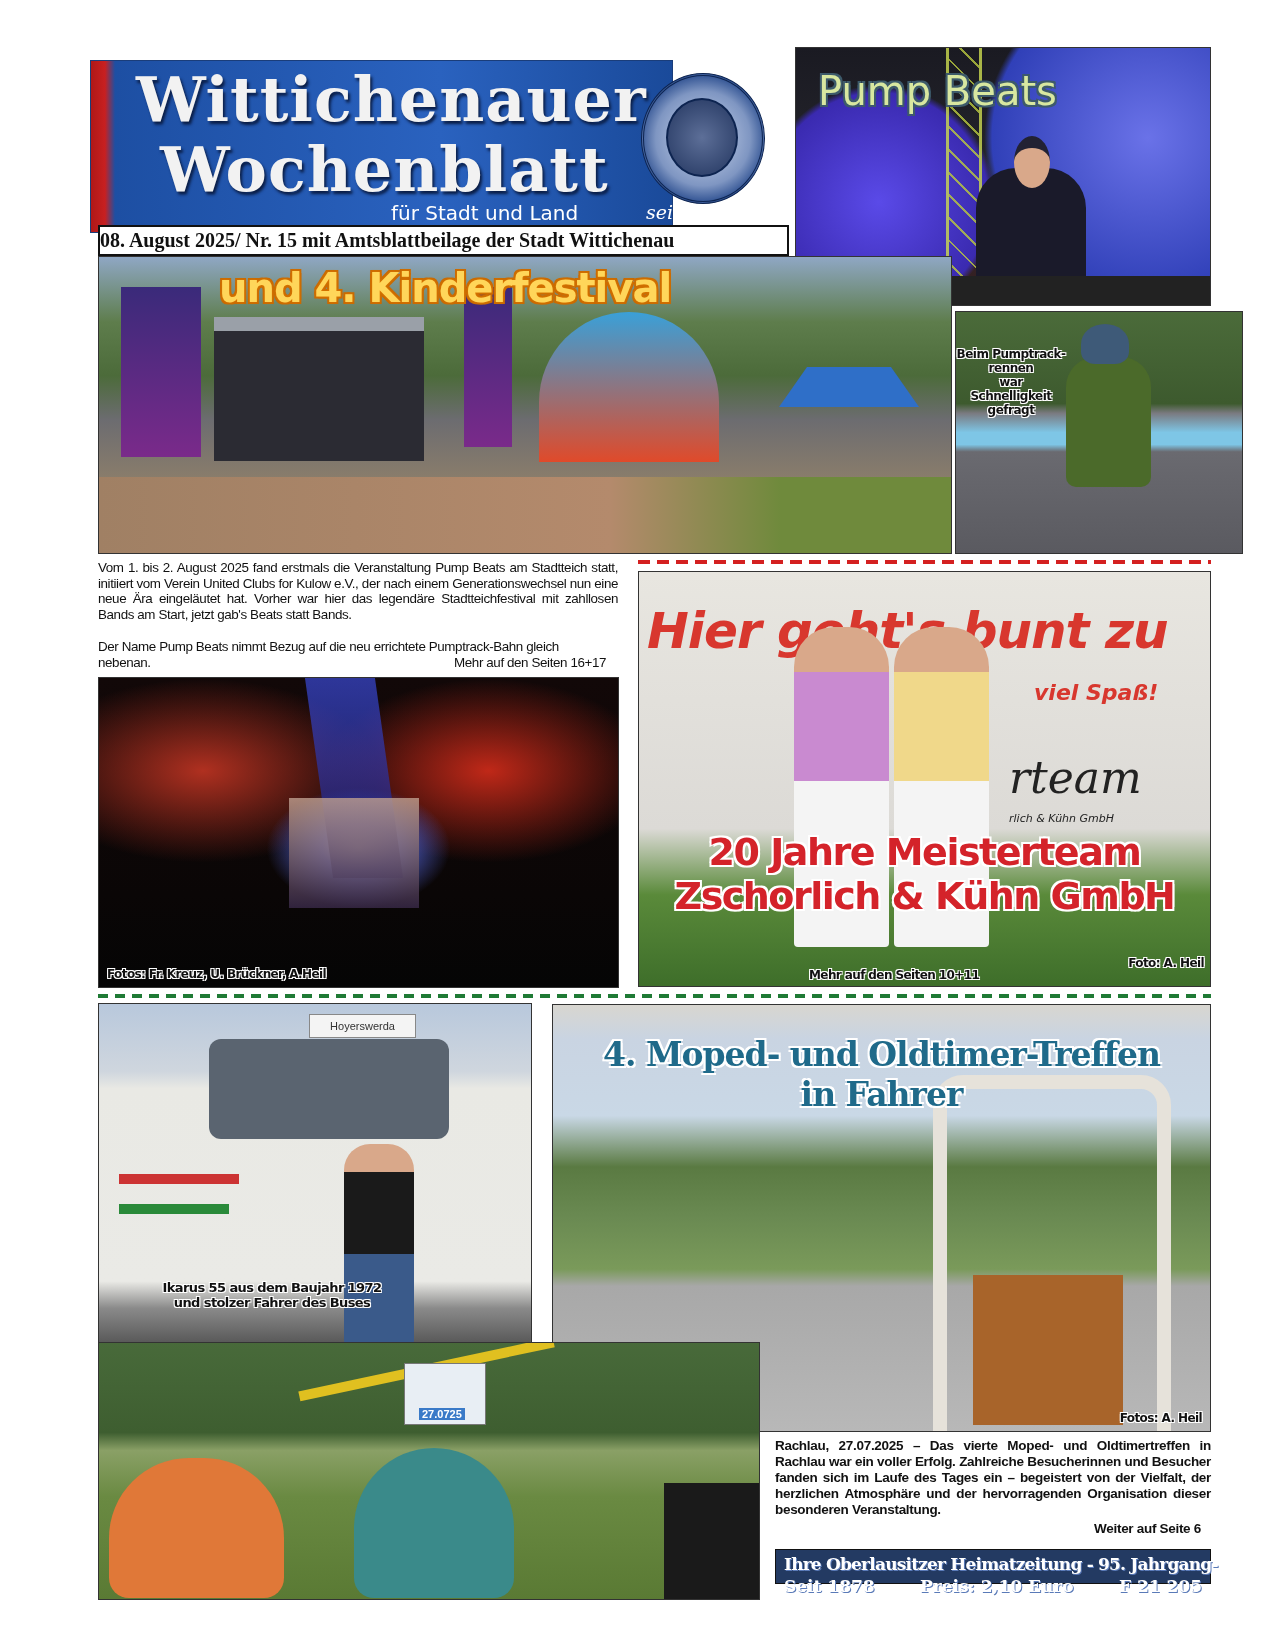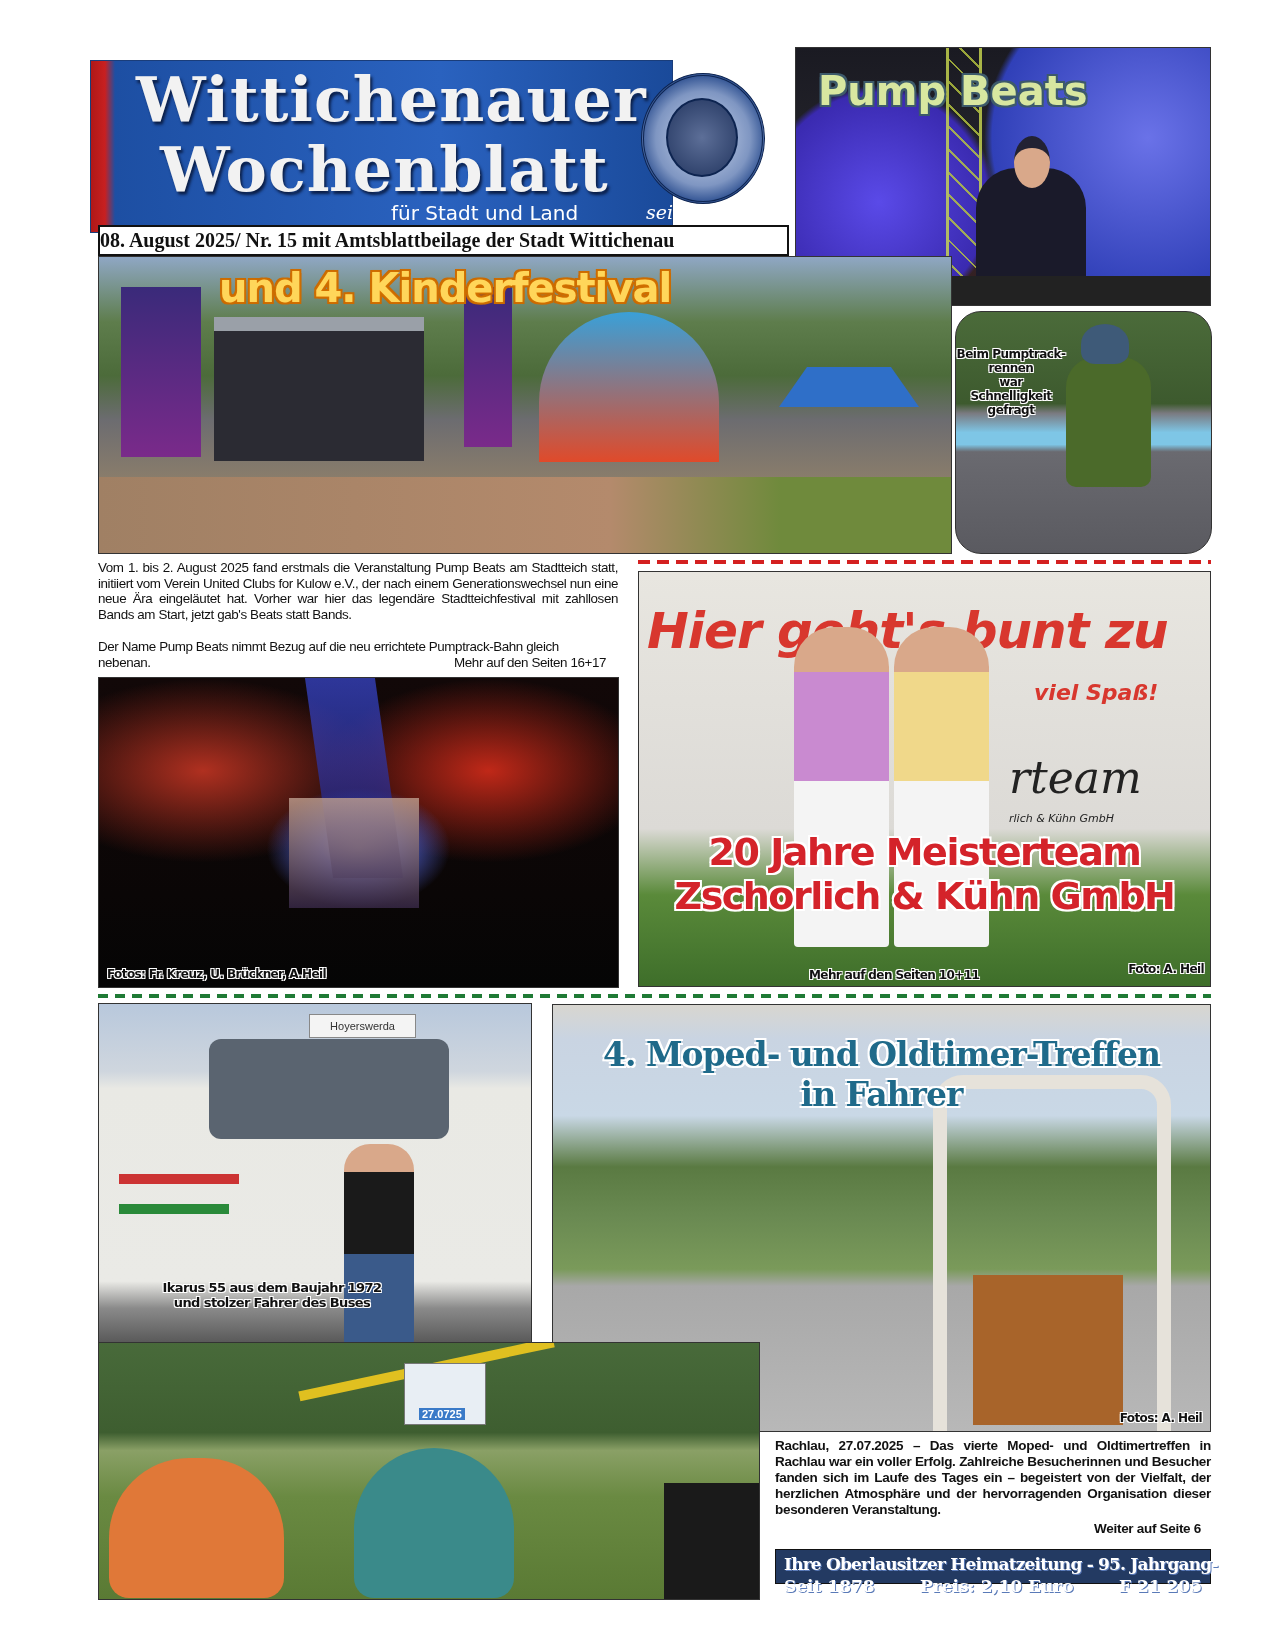--- a/index.html
+++ b/index.html
@@ -22,22 +22,22 @@
   #festival .banner2{position:absolute;left:365px;top:30px;width:48px;height:160px;background:linear-gradient(#3a2a7a,#7a2a8a);}
   #festival .bouncy{position:absolute;left:440px;top:55px;width:180px;height:150px;border-radius:90px 90px 0 0;background:linear-gradient(#3aa0d8,#e04a2a);}
   #festival .tent{position:absolute;left:680px;top:110px;width:140px;height:40px;background:#2f6fc8;clip-path:polygon(20% 0,80% 0,100% 100%,0 100%);}
   #festival .ground{position:absolute;left:0;top:220px;width:100%;height:78px;background:linear-gradient(90deg,#a08064,#b48a6c 60%,#6f8a3c 80%);}
   .overlay-orange{position:absolute;left:120px;top:8px;font-family:"DejaVu Sans",sans-serif;font-weight:bold;font-size:40px;color:#ffd65a;text-shadow:0 0 3px #e07b00,2px 2px 0 #c96a00,-2px -2px 0 #c96a00,2px -2px 0 #c96a00,-2px 2px 0 #c96a00;letter-spacing:-1px;}
   #pumpbeats{left:795px;top:47px;width:416px;height:259px;background:radial-gradient(circle at 20% 60%,#5a4ae8 0%,#3a2ab0 30%,transparent 32%),radial-gradient(circle at 85% 35%,#6a72e8 0%,#3040b8 40%,transparent 42%),linear-gradient(180deg,#1a1a22,#2a2a30 70%,#3a1a1a);}
   #pumpbeats .truss{position:absolute;left:150px;top:0;width:30px;height:259px;border-left:3px solid #cddc50;border-right:3px solid #cddc50;background:repeating-linear-gradient(45deg,transparent 0 14px,#b9c840 14px 16px);opacity:.8;}
   #pumpbeats .dj{position:absolute;left:180px;top:120px;width:110px;height:120px;background:#1a1a2a;border-radius:40px 40px 6px 6px;}
   #pumpbeats .dj .head{position:absolute;left:38px;top:-32px;width:36px;height:40px;border-radius:50%;background:#d9a88a;border-top:12px solid #223;}
   #pumpbeats .deck{position:absolute;left:0;top:228px;width:416px;height:31px;background:#222;}
-  #pumpbeats .label{position:absolute;left:22px;top:20px;font-family:"DejaVu Sans",sans-serif;font-weight:bold;font-size:40px;color:#d8e7a0;text-shadow:2px 2px 0 #3d5a6a,-2px -2px 0 #3d5a6a,2px -2px 0 #3d5a6a,-2px 2px 0 #3d5a6a;}
-  #scooter{left:955px;top:311px;width:257px;height:243px;background:linear-gradient(180deg,#4b6b3a 0%,#3d5a2e 38%,#7a7a80 42%,#7ec6e6 50%,#7ec6e6 55%,#6a6a70 58%,#5a5a60 100%);border-radius:26px;}
+  #pumpbeats .label{position:absolute;left:22px;top:20px;font-family:"DejaVu Sans",sans-serif;font-weight:normal;font-size:40px;color:#d8e7a0;text-shadow:2px 2px 0 #3d5a6a,-2px -2px 0 #3d5a6a,2px -2px 0 #3d5a6a,-2px 2px 0 #3d5a6a;}
+  #scooter{left:955px;top:311px;width:288px;height:243px;background:linear-gradient(180deg,#4b6b3a 0%,#3d5a2e 38%,#7a7a80 42%,#7ec6e6 50%,#7ec6e6 55%,#6a6a70 58%,#5a5a60 100%);}
   #scooter .kid{position:absolute;left:110px;top:45px;width:85px;height:130px;background:#4b6a2a;border-radius:30px 30px 10px 10px;}
   #scooter .helmet{position:absolute;left:125px;top:12px;width:48px;height:40px;border-radius:50% 50% 30% 30%;background:#3e5a78;}
   #scooter .caption{position:absolute;left:0;top:35px;width:110px;text-align:center;font-family:"DejaVu Sans",sans-serif;font-weight:bold;font-size:12px;line-height:14px;color:#111;text-shadow:1px 1px 0 #fff,-1px -1px 0 #fff,1px -1px 0 #fff,-1px 1px 0 #fff;letter-spacing:-.5px;}
   
   .article{font-family:"Liberation Sans",sans-serif;color:#111;}
   #article1{left:98px;top:560px;width:520px;font-size:13.4px;line-height:15.5px;text-align:justify;letter-spacing:-.4px;}
   #article1 p{margin:0;}
   #article1 .p2{margin-top:17px;}
   #article1 .more{display:flex;justify-content:space-between;padding-right:12px;}
   #concert{left:98px;top:677px;width:521px;height:311px;background:radial-gradient(ellipse at 50% 55%,#d0d0ff 0%,#5060d0 10%,transparent 25%),radial-gradient(ellipse at 20% 30%,#b03020 0%,transparent 30%),radial-gradient(ellipse at 75% 30%,#c02818 0%,transparent 30%),linear-gradient(180deg,#120808,#0a0606 70%,#050505);}
@@ -150,21 +150,21 @@
   <div class="spass">viel Spaß!</div>
   <div class="team">rteam</div>
   <div class="firm">rlich &amp; Kühn GmbH</div>
   <div class="man1"></div>
   <div class="man2"></div>
   <div class="headline">
     <div>20 Jahre Meisterteam</div>
     <div>Zschorlich &amp; Kühn GmbH</div>
   </div>
   <div class="credit" style="left:170px;bottom:4px;">Mehr auf den Seiten 10+11</div>
-  <div class="credit" style="right:6px;bottom:10px;">Foto: A. Heil</div>
+  <div class="credit" style="right:6px;bottom:16px;">Foto: A. Heil</div>
 </div>
 
 <div class="abs dash-green"></div>
 
 <div id="bus" class="abs photo">
   <div class="window"></div>
   <div class="sign">Hoyerswerda</div>
   <div class="stripe-r"></div>
   <div class="stripe-g"></div>
   <div class="man"></div>

